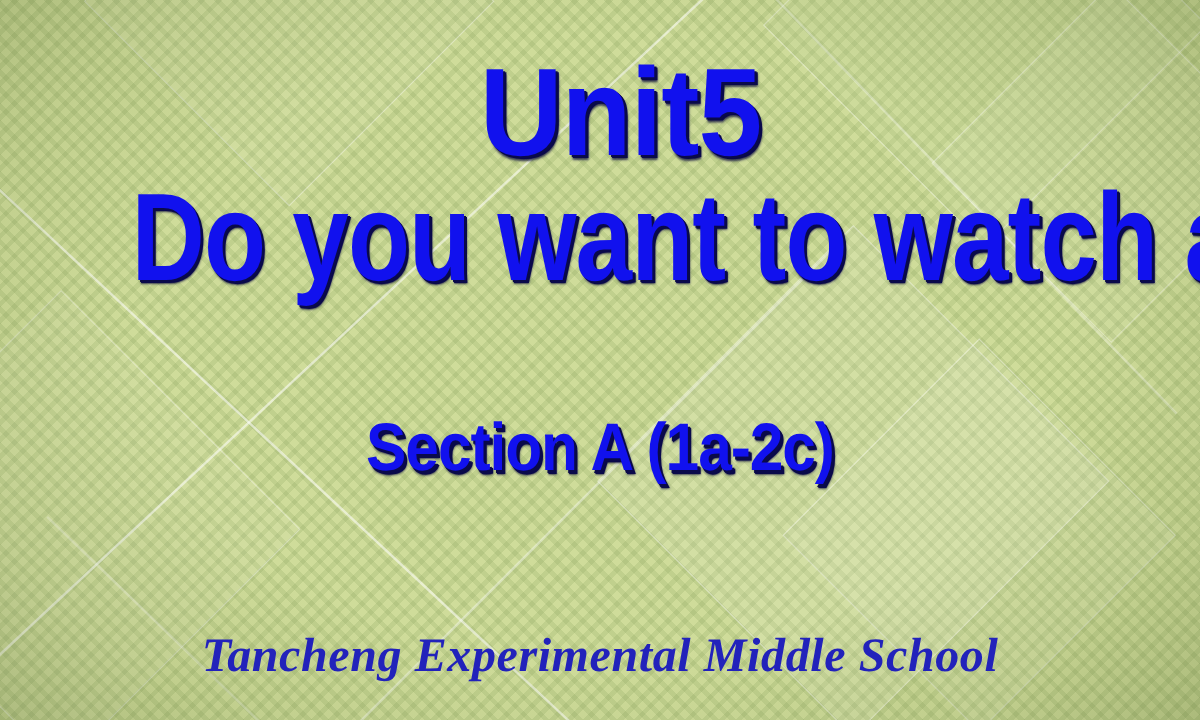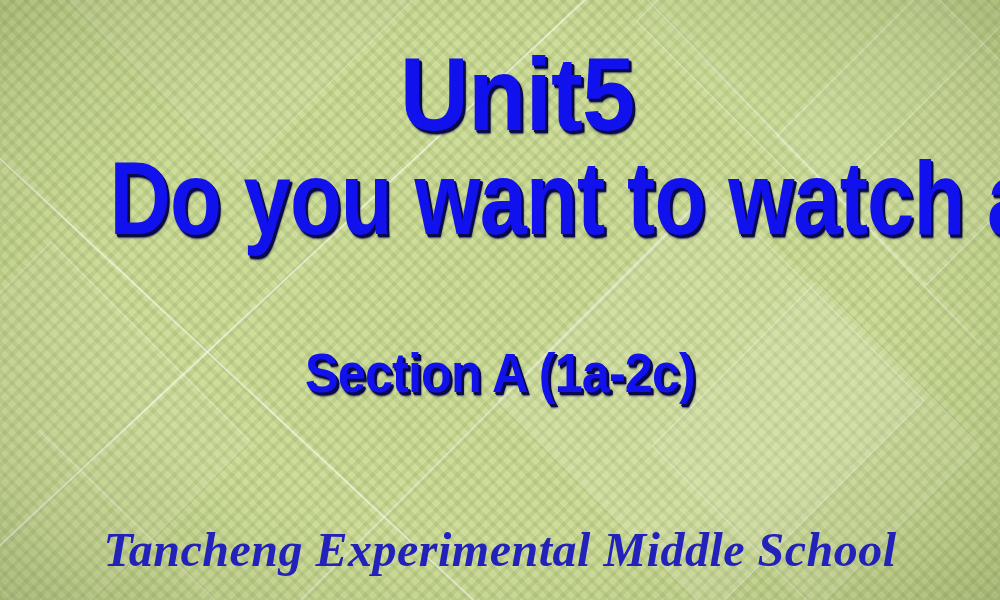--- a/index.html
+++ b/index.html
@@ -162,21 +162,21 @@
   .footer {
     position: absolute;
     left: 0;
     top: 522px;
     width: 1000px;
     text-align: center;
     color: #2222bb;
     font-family: "Liberation Serif", "DejaVu Serif", serif;
     font-style: italic;
     font-weight: bold;
-    font-size: 48px;
+    font-size: 40px;
     letter-spacing: 0.5px;
     white-space: nowrap;
   }
 </style>
 </head>
 <body>
 
 <div id="slide">
 
   <div class="bg-layer bg-base"></div>

